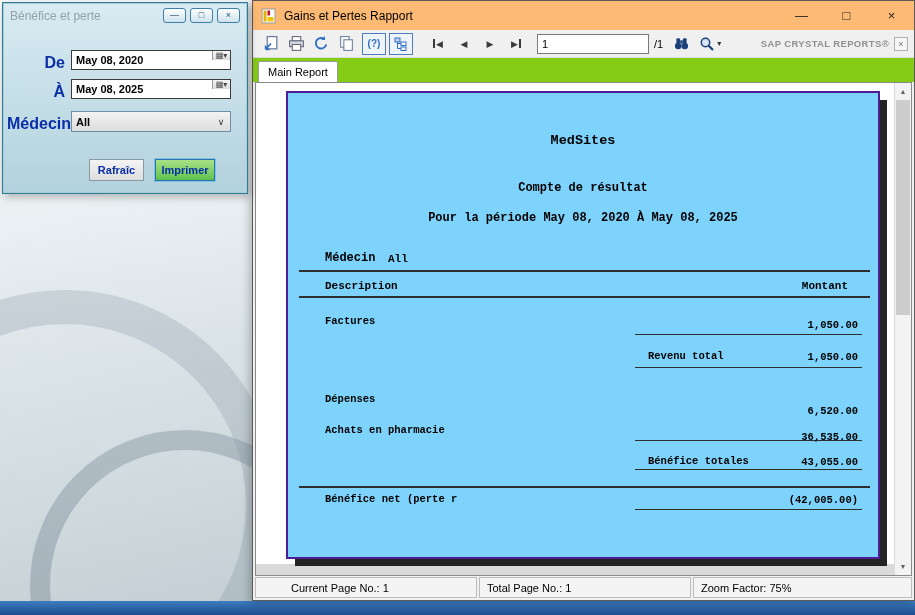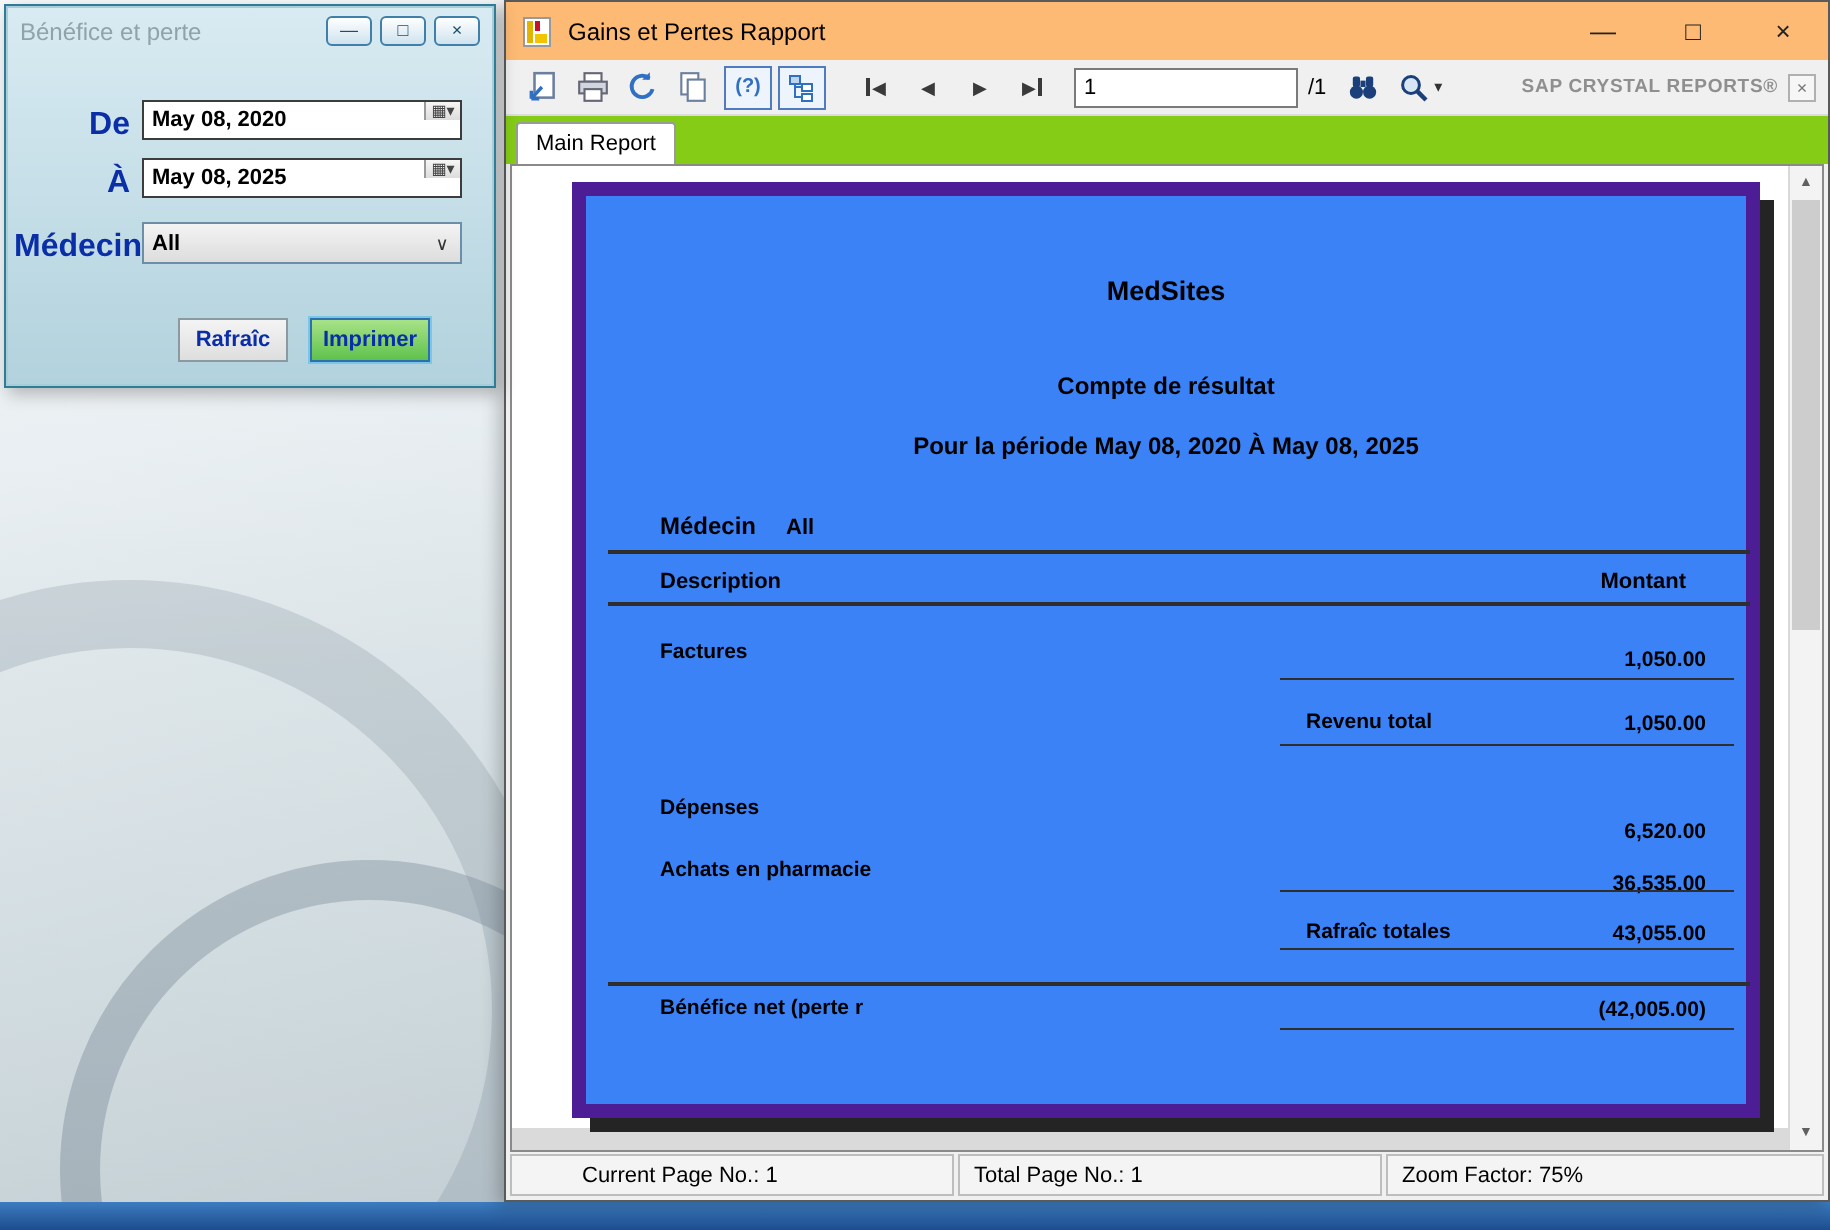--- a/index.html
+++ b/index.html
@@ -74,22 +74,22 @@
   .brand-close { width:14px; height:14px; border:1px solid #b0b0b0; background:#f6f6f6; margin:0 6px 0 5px;
                  display:flex; align-items:center; justify-content:center; font-size:9px; color:#777; }
 
   .tabbar { height:24px; background:#84cc16; display:flex; align-items:flex-end; padding-left:5px; }
   .tab { height:21px; background:#fff; border:1px solid #9a9a9a; border-bottom:none;
          border-radius:2px 2px 0 0; padding:0 9px; font-size:11px; display:flex; align-items:center; }
 
   .viewport { position:absolute; left:2px; right:2px; top:81px; bottom:24px; background:#fff;
               border:1px solid #8a8a8a; overflow:hidden; }
   .vp-bottom { position:absolute; left:0; right:17px; bottom:0; height:11px; background:#dadada; }
-  .page { position:absolute; left:30px; top:8px; width:594px; height:468px; background:#3b82f6;
-          border:7px solid #4c1d95; box-shadow:8px 8px 0 -1px #242424; }
+  .page { position:absolute; left:30px; top:8px; width:594px; height:468px; background:#7dd3fc;
+          border:2px solid #4c1d95; box-shadow:8px 8px 0 -1px #242424;font-family:Liberation Mono, monospace; }
 
   .vscroll { position:absolute; right:0; top:0; bottom:0; width:17px; background:#f3f3f3; border-left:1px solid #d9d9d9; }
   .vs-arrow { height:17px; display:flex; align-items:center; justify-content:center; font-size:7px; color:#606060; }
   .vs-down { position:absolute; bottom:0; left:0; right:0; }
   .vs-thumb { position:absolute; left:1px; right:1px; top:17px; height:215px; background:#cdcdcd; }
 
   .statusbar { position:absolute; left:2px; right:2px; bottom:2px; height:21px; display:flex;
                background:#f0f0f0; font-size:11px; color:#000; }
   .status-cell { border:1px solid #bdbdbd; background:#f4f4f4; display:flex; align-items:center;
                  padding:0 7px; margin-right:2px; }
@@ -295,21 +295,21 @@
         <span class="ramount" style="top:258px">1,050.00</span>
         <div class="seg" style="top:274px"></div>
 
         <span class="rlabel" style="top:300px">Dépenses</span>
         <span class="ramount" style="top:312px">6,520.00</span>
 
         <span class="rlabel" style="top:331px">Achats en pharmacie</span>
         <span class="ramount" style="top:338px">36,535.00</span>
         <div class="seg" style="top:347px"></div>
 
-        <span class="rlabel sub" style="top:362px">Rafraîc totales</span>
+        <span class="rlabel sub" style="top:362px">Bénéfice totales</span>
         <span class="ramount" style="top:363px">43,055.00</span>
         <div class="seg" style="top:376px"></div>
 
         <div class="hline" style="top:393px;height:2px"></div>
         <span class="rlabel" style="top:400px">Bénéfice net (perte r</span>
         <span class="ramount" style="top:401px">(42,005.00)</span>
         <div class="seg" style="top:416px"></div>
       </div>
 
       <div class="vscroll">

